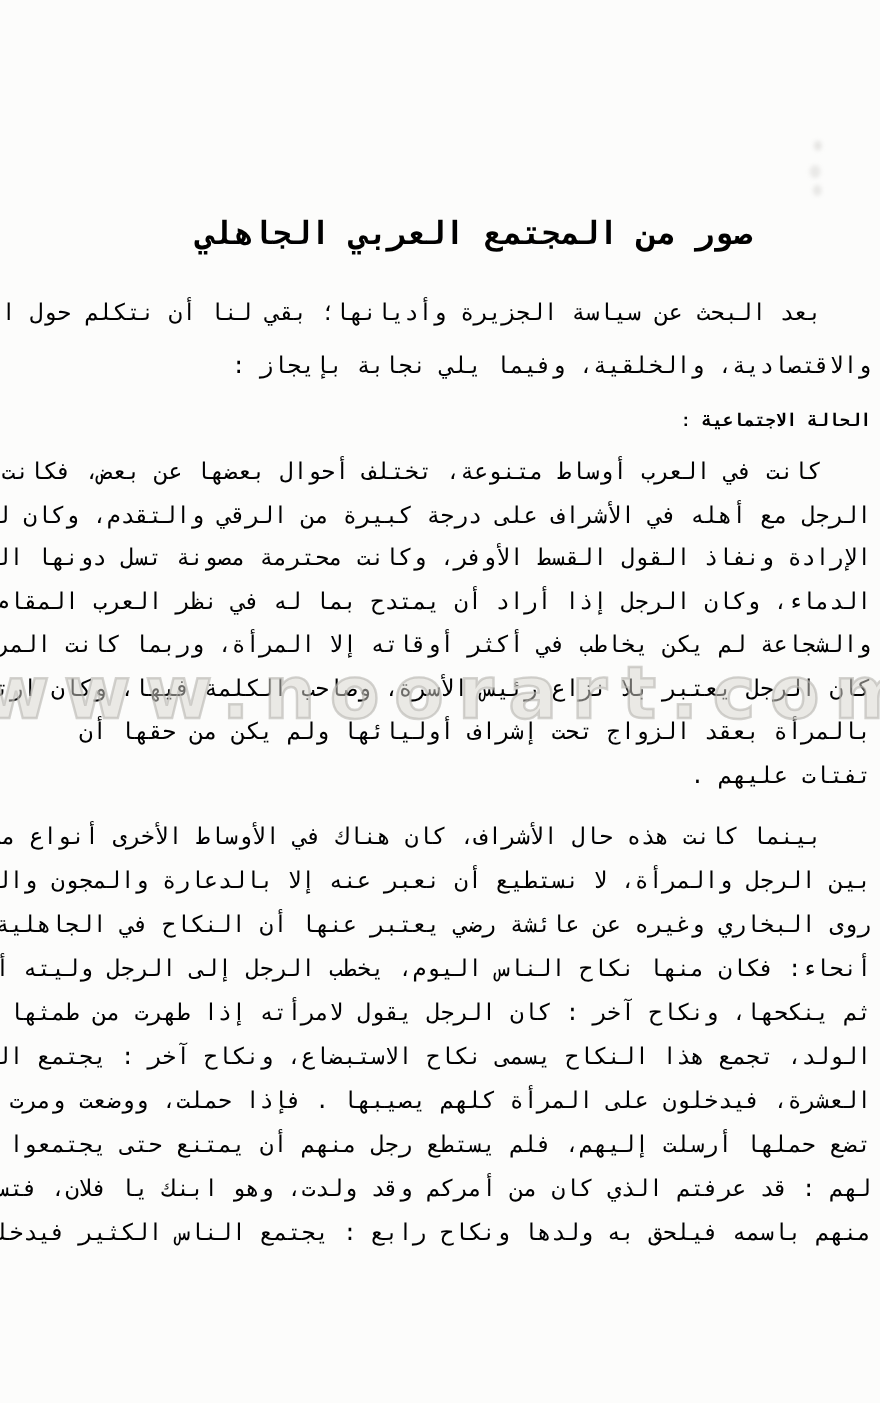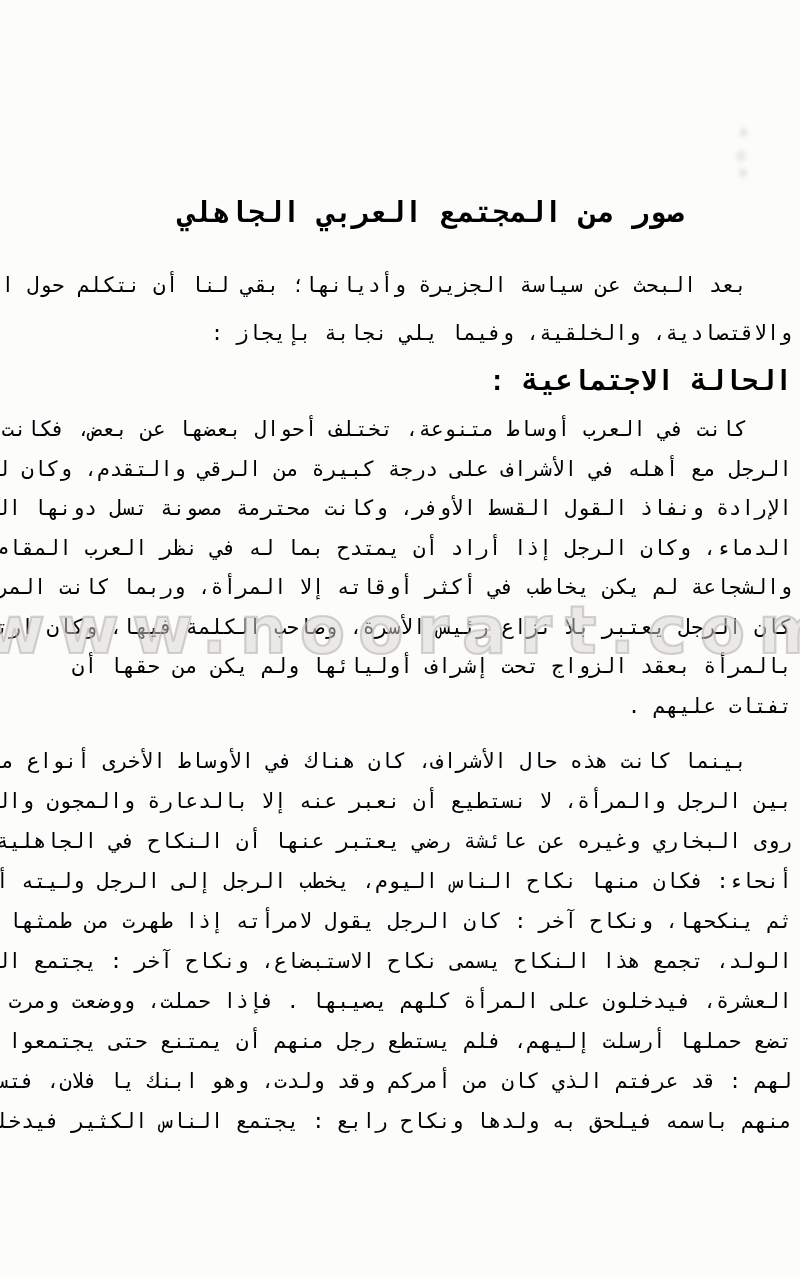--- a/index.html
+++ b/index.html
@@ -29,21 +29,21 @@
     font-weight: bold;
     text-align: center;
     position: relative;
     left: 35px;
     letter-spacing: 0.5px;
   }
   .para { font-size: 21px; }
   .para-intro { margin-top: 26px; line-height: 48px; }
   .heading {
     margin-top: 7px;
-    font-size: 28px;
+    font-size: 16px;
     font-weight: bold;
     line-height: 34px;
   }
   .para-a { margin-top: 11px; line-height: 39.5px; }
   .para-b { margin-top: 16px; line-height: 40px; padding-left: 15px; }
   .line {
     text-align: justify;
     text-align-last: justify;
     white-space: nowrap;
   }

